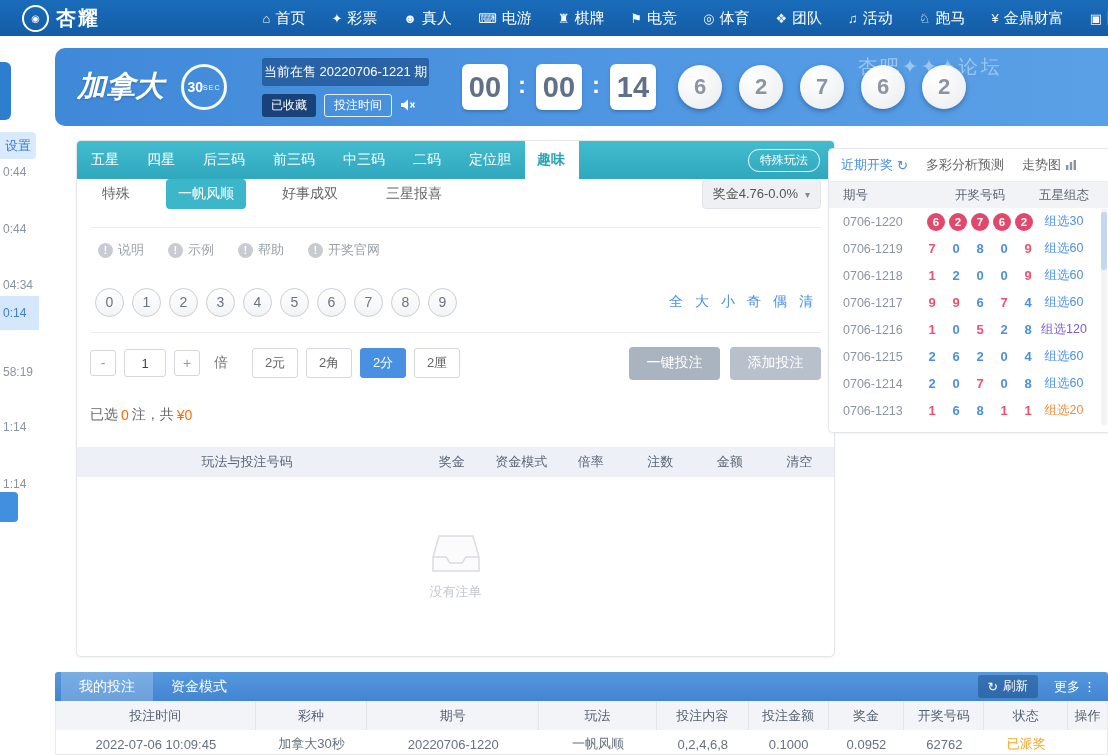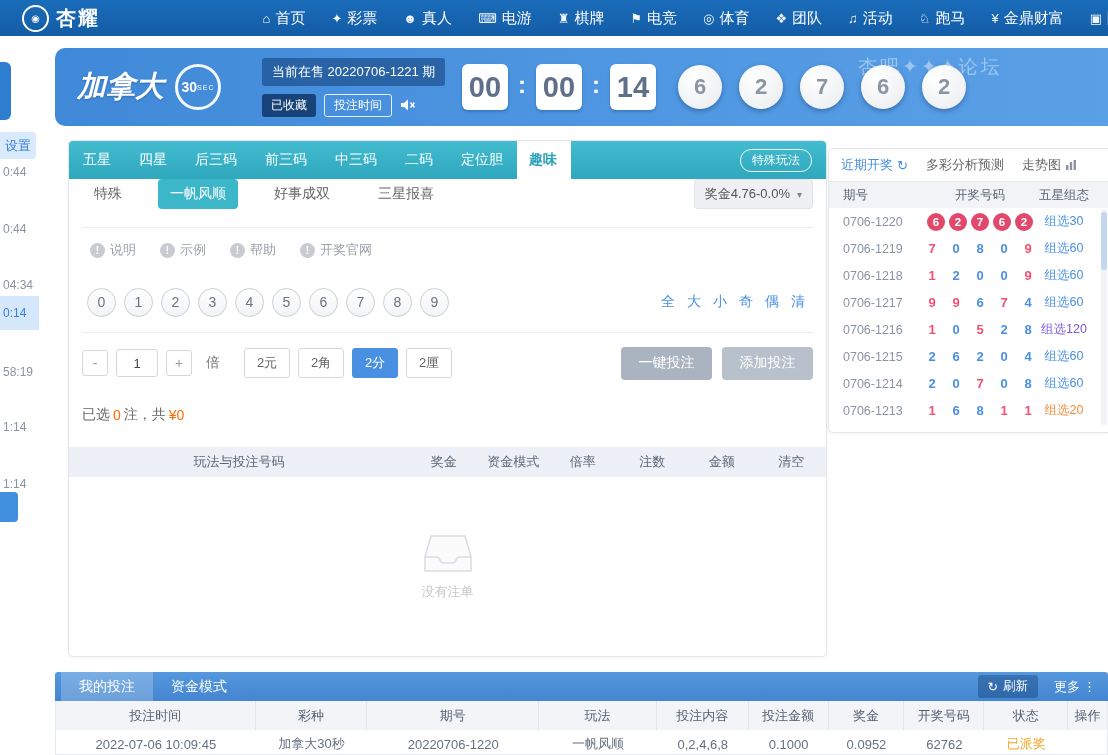--- a/index.html
+++ b/index.html
@@ -18,48 +18,48 @@
   
   .left-strip{position:absolute;left:0;top:48px;width:36px;height:530px;z-index:2;}
   .ls-tab-dark{position:absolute;left:0;top:14px;width:11px;height:58px;background:#2e7ecf;border-radius:0 6px 6px 0;cursor:pointer;}
   .ls-settings{position:absolute;left:0;top:84px;width:36px;height:27px;background:#d9eafc;color:#3a7fd5;font-size:13px;display:flex;align-items:center;justify-content:center;border-radius:0 4px 4px 0;cursor:pointer;}
   .ls-time{position:absolute;left:3px;font-size:12px;color:#8a93a0;white-space:nowrap;cursor:pointer;}
   .ls-hl{position:absolute;left:0;width:36px;height:34px;background:#d4e7fb;display:flex;align-items:center;padding-left:3px;color:#3a7fd5;font-size:12px;cursor:pointer;}
   .ls-blue-btn{position:absolute;left:0;width:18px;height:30px;background:#4190e0;border-radius:0 4px 4px 0;cursor:pointer;}
 
   
   .header{position:absolute;left:55px;top:48px;width:1053px;height:78px;background:linear-gradient(90deg,#4089d8 0%,#4f97e2 55%,#5aa0e6 100%);border-radius:10px 0 0 10px;display:flex;align-items:center;color:#fff;z-index:3;}
-  .logo{display:flex;align-items:center;gap:11px;padding-left:22px;width:185px;}
+  .logo{display:flex;align-items:center;gap:17px;padding-left:22px;width:185px;}
   .logo-name{font-size:29px;font-weight:bold;font-style:italic;text-shadow:0 1px 2px rgba(0,40,90,.3);}
   .logo-badge{width:40px;height:40px;border:3px solid rgba(255,255,255,.95);border-radius:50%;display:flex;flex-direction:row;align-items:center;justify-content:center;line-height:1;}
   .logo-badge b{font-size:14px;}
   .logo-badge i{font-size:7px;font-style:normal;letter-spacing:1px;}
   .sale-block{width:196px;display:flex;flex-direction:column;gap:8px;}
-  .sale-pill{background:rgba(16,62,120,.55);font-size:13px;padding:5px 10px;border-radius:3px;white-space:nowrap;width:fit-content;}
+  .sale-pill{background:rgba(16,62,120,.55);font-size:13px;padding:5px 2px;border-radius:3px;white-space:nowrap;width:fit-content;}
   .sale-actions{display:flex;gap:8px;align-items:center;}
   .fav-btn{background:rgba(13,47,96,.8);border-radius:3px;font-size:12px;padding:3px 9px;cursor:pointer;}
   .time-btn{border:1px solid rgba(255,255,255,.85);border-radius:3px;font-size:12px;padding:2px 9px;cursor:pointer;}
   .mute-icon{cursor:pointer;display:flex;align-items:center;}
   .countdown{display:flex;align-items:center;gap:10px;margin-left:4px;}
   .cd-box{width:46px;height:46px;background:#fff;border-radius:6px;display:flex;align-items:center;justify-content:center;font-size:29px;font-weight:bold;color:#5f7088;box-shadow:0 2px 3px rgba(0,40,90,.25);}
   .cd-colon{font-size:24px;font-weight:bold;color:#fff;margin-top:-4px;}
   .issue-block{margin-left:42px;display:flex;flex-direction:column;gap:9px;align-items:flex-start;}
   .issue-pill{background:rgba(16,62,120,.55);font-size:12.5px;padding:4px 9px;border-radius:3px;white-space:nowrap;}
   .wintip{display:flex;align-items:center;gap:7px;font-size:13px;}
   .toggle{width:36px;height:18px;background:#ff9a2e;border-radius:9px;position:relative;cursor:pointer;}
   .toggle::after{content:"";position:absolute;right:2px;top:2px;width:14px;height:14px;background:#fff;border-radius:50%;}
   .hballs{display:flex;gap:17px;margin-left:22px;}
   .hball{width:44px;height:44px;border-radius:50%;background:radial-gradient(circle at 35% 30%,#ffffff,#e9ebee);color:#8b95a3;font-size:22px;font-weight:bold;display:flex;align-items:center;justify-content:center;box-shadow:0 2px 5px rgba(0,30,70,.35);}
 
   
   .wm-top{position:absolute;left:858px;top:54px;color:rgba(255,255,255,.42);font-size:19px;letter-spacing:3px;z-index:6;pointer-events:none;}
   .wm-main{position:absolute;left:843px;top:88px;width:256px;height:56px;border:3px solid rgba(238,243,248,.85);border-radius:14px;display:flex;align-items:center;justify-content:center;font-size:38px;font-weight:bold;color:rgba(255,255,255,.95);text-shadow:0 1px 3px rgba(90,110,140,.55);letter-spacing:1px;z-index:6;pointer-events:none;}
 
   
-  .main-card{position:absolute;left:68px;top:140px;width:757px;height:515px;background:#fff;border:1px solid #e4e7ea;border-radius:5px;box-shadow:0 1px 3px rgba(0,0,0,.05);overflow:hidden;z-index:2;}
+  .main-card{position:absolute;left:76px;top:140px;width:757px;height:515px;background:#fff;border:1px solid #e4e7ea;border-radius:5px;box-shadow:0 1px 3px rgba(0,0,0,.05);overflow:hidden;z-index:2;}
   .play-tabs{height:38px;background:linear-gradient(180deg,#43bcd0,#2fa8bd);display:flex;align-items:stretch;color:#fff;font-size:14px;position:relative;}
   .ptab{display:flex;align-items:center;padding:0 14px;cursor:pointer;}
   .ptab.active{background:#fff;color:#2aa3b8;font-weight:bold;padding-left:12px;}
   .special-btn{position:absolute;right:14px;top:8px;border:1px solid rgba(255,255,255,.9);border-radius:11px;font-size:12px;padding:2px 11px;cursor:pointer;}
   .sub-row{height:48px;display:flex;align-items:flex-start;gap:24px;padding:0 13px;position:relative;}
   .stab{font-size:14px;color:#666;padding:6px 12px;border-radius:4px;cursor:pointer;}
   .stab.active{background:#3cb6c9;color:#fff;}
   .bonus-dd{position:absolute;right:13px;display:flex;align-items:center;gap:7px;background:#eef0f3;border:1px solid #e0e3e7;border-radius:4px;font-size:13px;color:#555;padding:5px 10px;cursor:pointer;}
   .dd-caret{font-size:10px;color:#888;}
   .info-row{margin:0 13px;border-top:1px solid #ececec;height:44px;display:flex;align-items:center;gap:24px;padding-left:8px;color:#9aa1a9;font-size:13px;}

